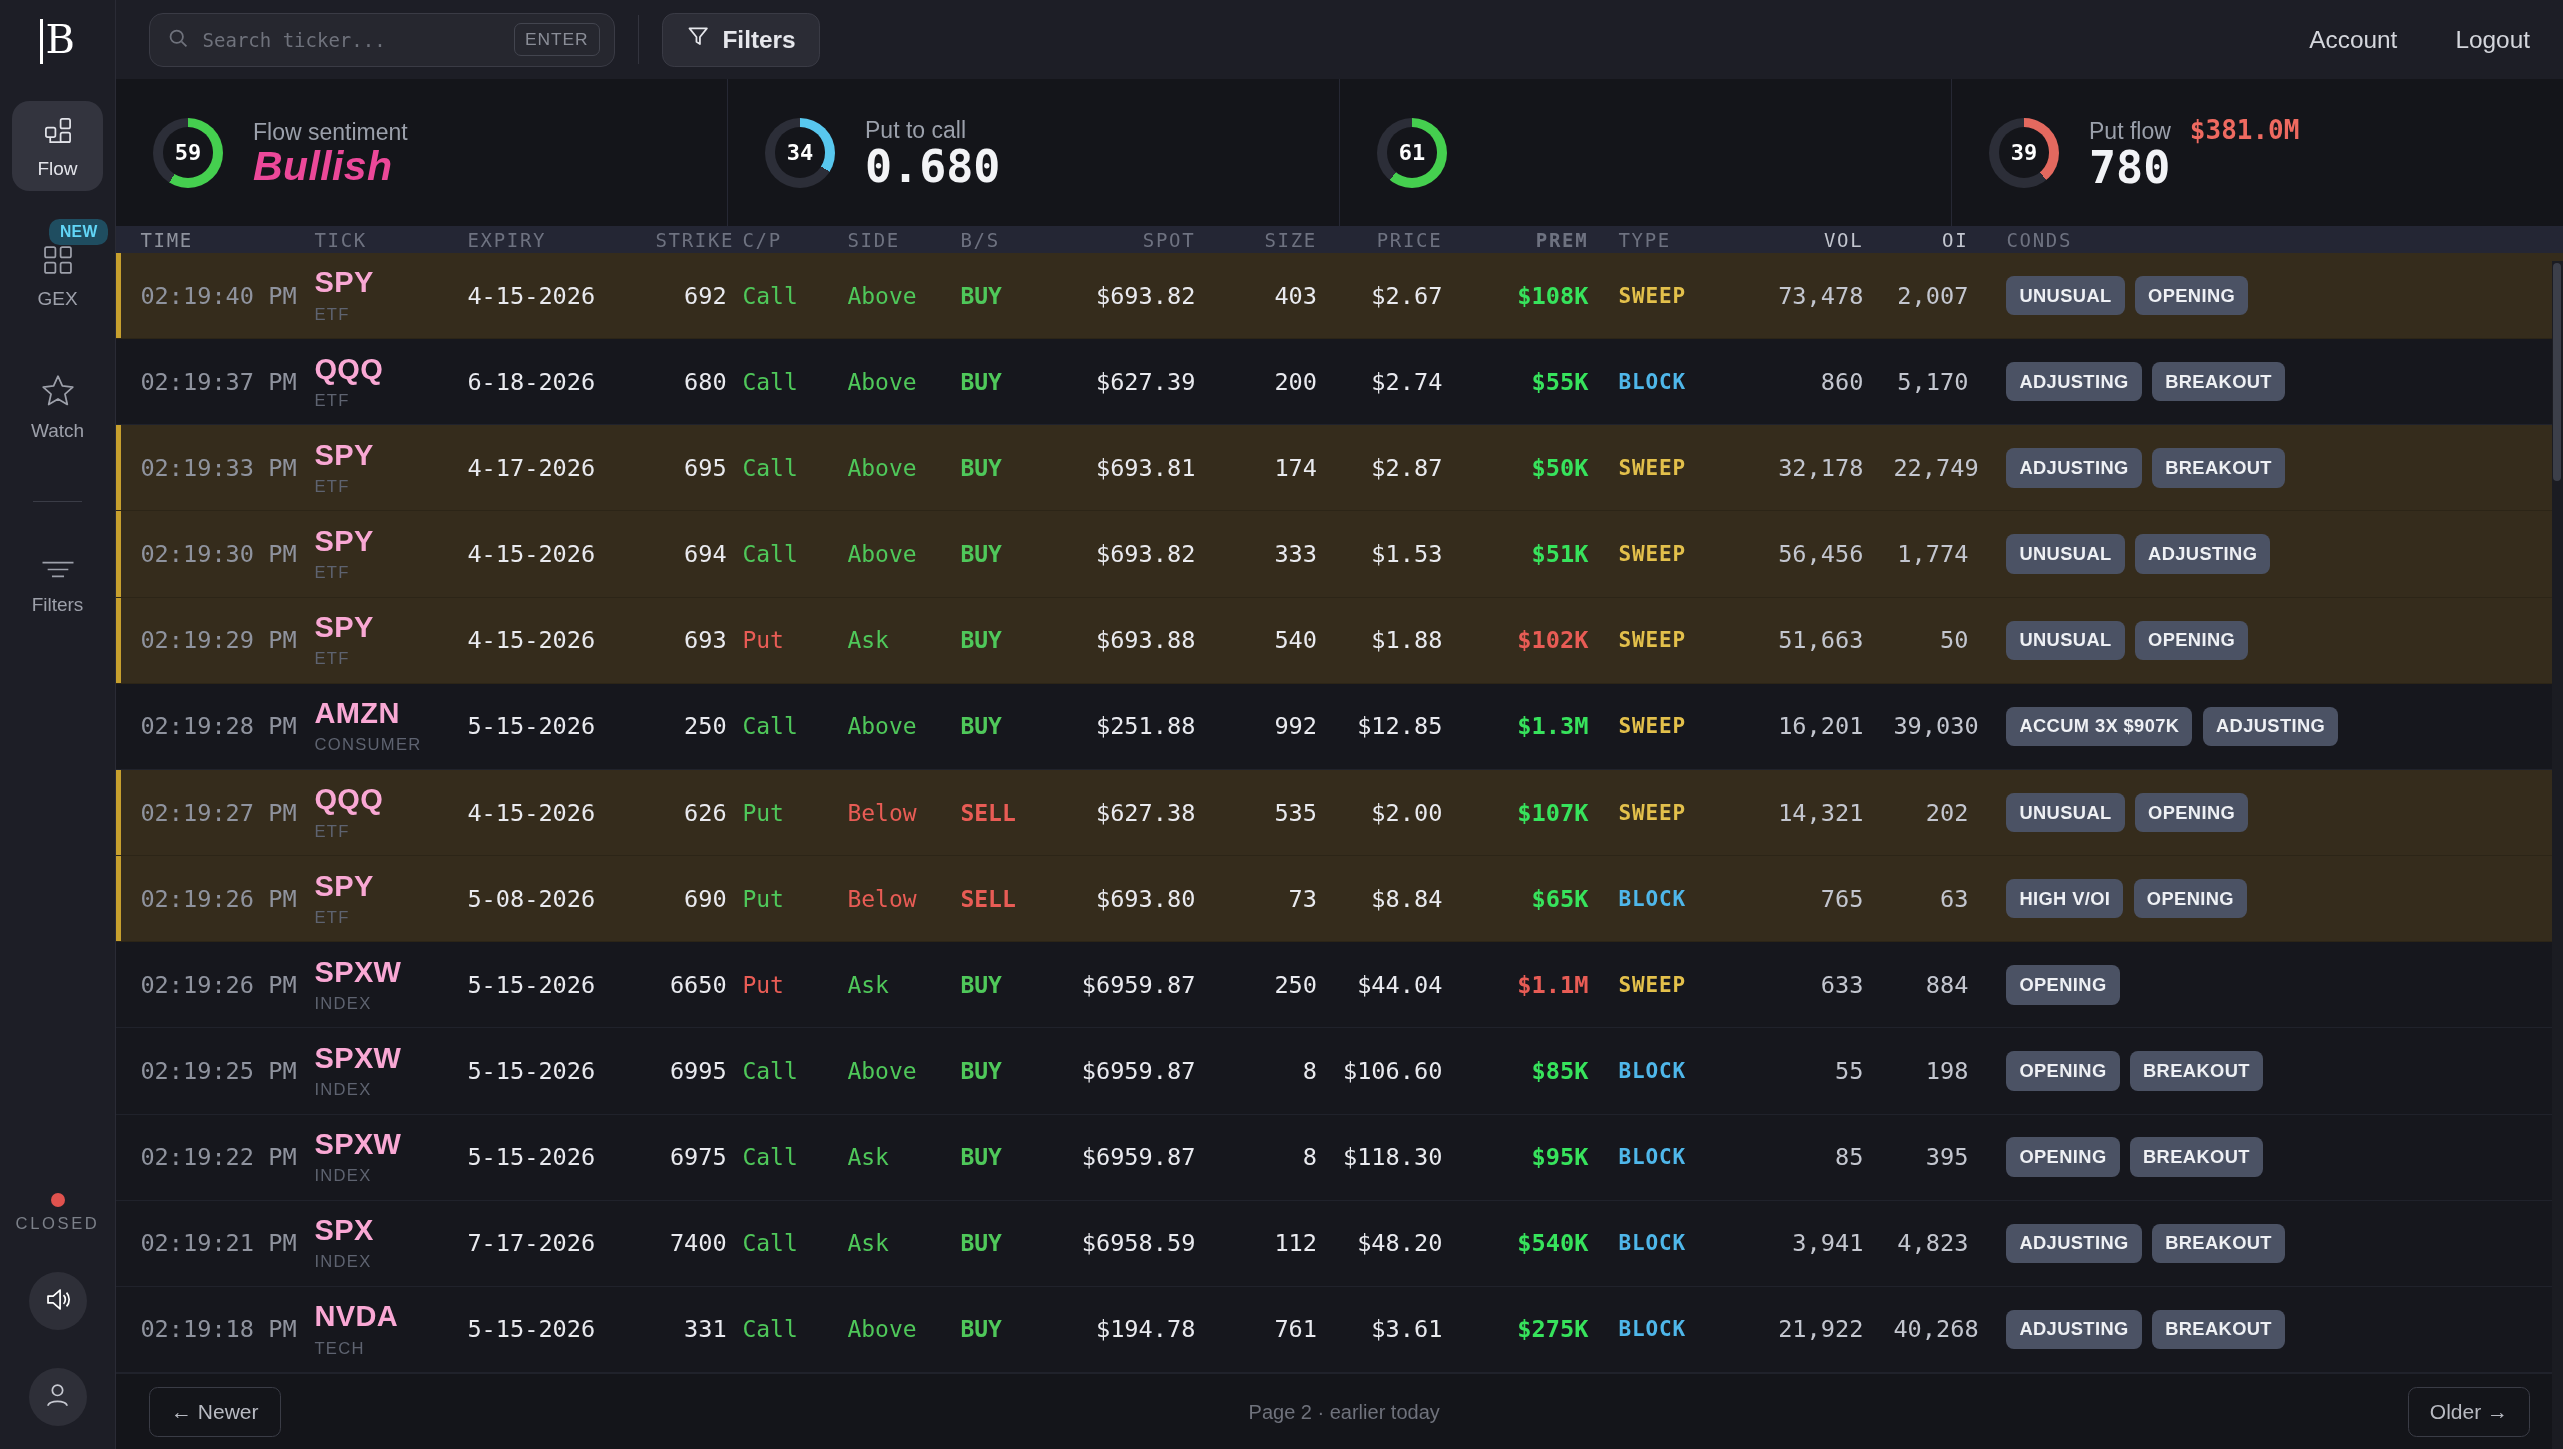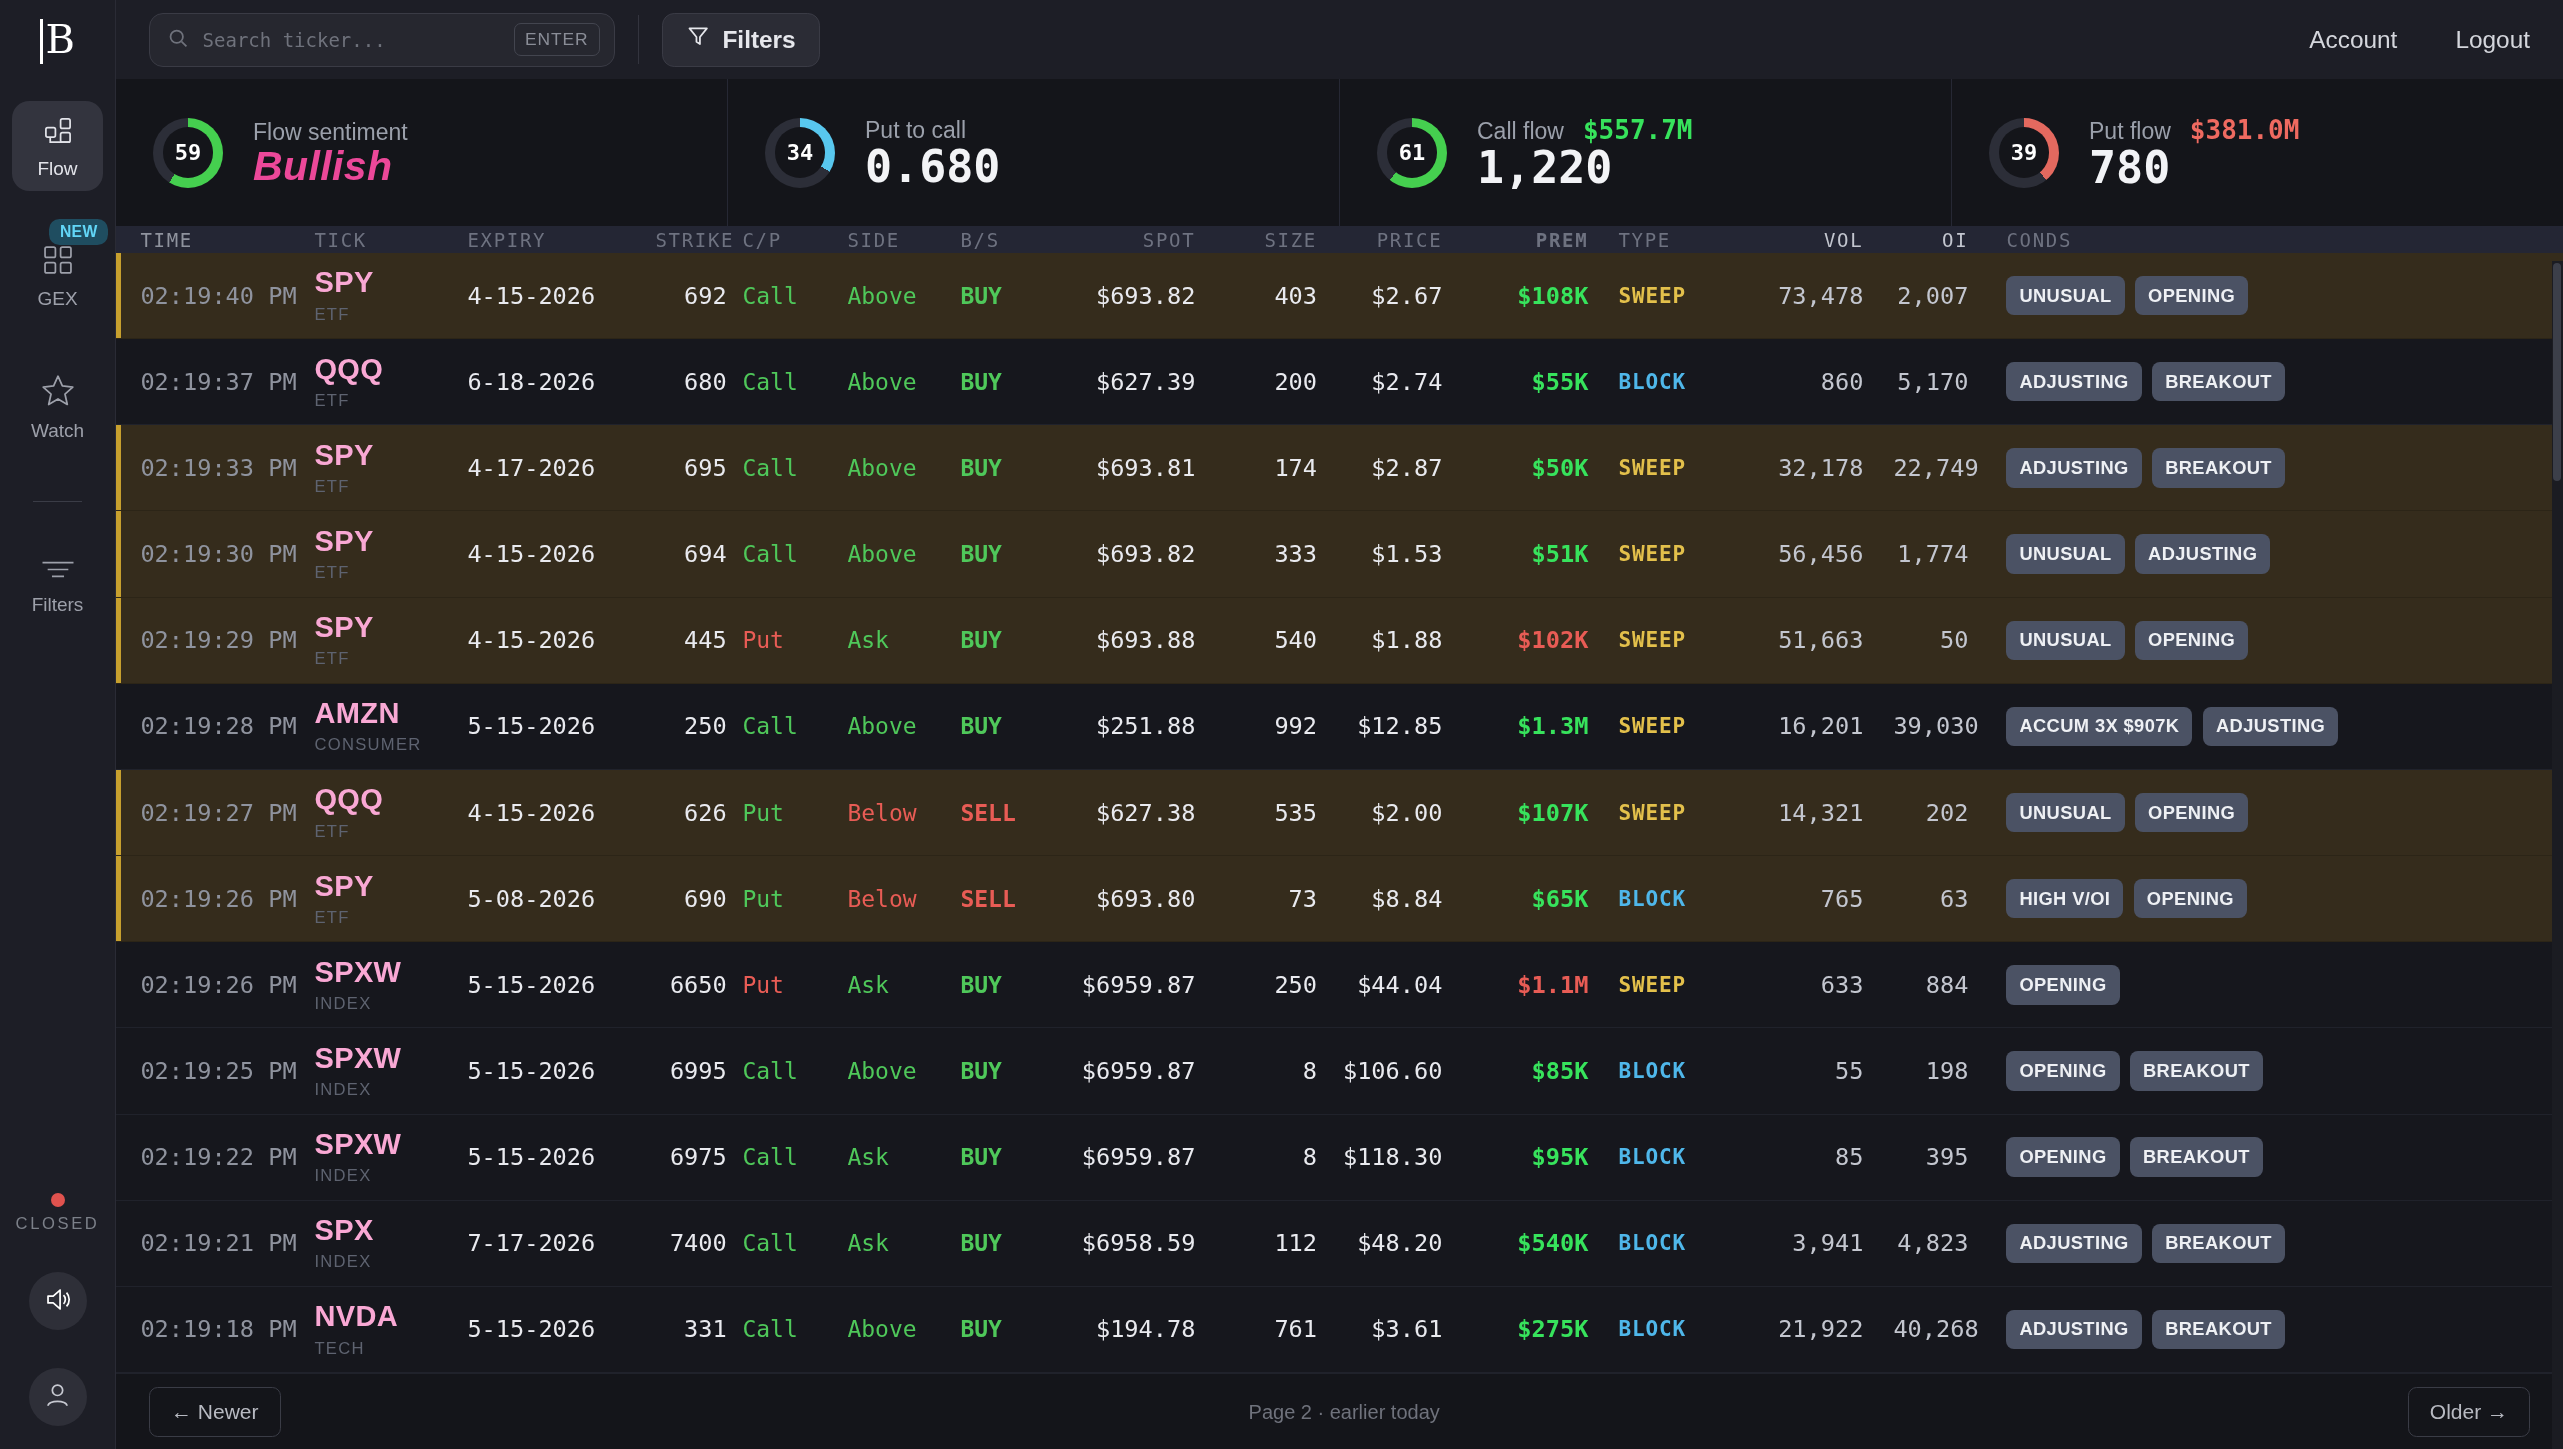--- a/index.html
+++ b/index.html
@@ -232,27 +232,20 @@
               <span>Put to call</span>
             </div>
           <div class="card-value">0.680</div>
         </div>
       </div>
       <div class="card">
         <div class="gauge" style="background: conic-gradient(rgb(69, 207, 79) 219.6deg, rgb(44, 46, 56) 0deg);">
             <i class="hole"></i>
             <span>61</span>
           </div>
-        <div class="card-text">
-          <div class="card-label">
-              <span>Call flow</span>
-              <span class="card-amount" style="color: rgb(55, 227, 92);">$557.7M</span>
-            </div>
-          <div class="card-value">1,220</div>
-        </div>
       </div>
       <div class="card">
         <div class="gauge" style="background: conic-gradient(rgb(228, 105, 95) 140.4deg, rgb(44, 46, 56) 0deg);">
             <i class="hole"></i>
             <span>39</span>
           </div>
         <div class="card-text">
           <div class="card-label">
               <span>Put flow</span>
               <span class="card-amount" style="color: rgb(239, 106, 96);">$381.0M</span>
@@ -376,21 +369,21 @@
           </div>
   </div>
 
   <div class="tr grid hl">
     <div class="td col-time">02:19:29 PM</div>
     <div class="td">
       <div class="tick">SPY</div>
       <div class="sector">ETF</div>
     </div>
     <div class="td">4-15-2026</div>
-    <div class="td r col-strike">445</div>
+    <div class="td r col-strike">693</div>
     <div class="td col-cp red">Put</div>
     <div class="td col-side green">Ask</div>
     <div class="td col-bs green">BUY</div>
     <div class="td r col-spot">$693.88</div>
     <div class="td r col-size">540</div>
     <div class="td r col-price">$1.88</div>
     <div class="td r col-prem red">$102K</div>
     <div class="td col-type gold">SWEEP</div>
     <div class="td r col-vol">51,663</div>
     <div class="td r col-oi">50</div>

